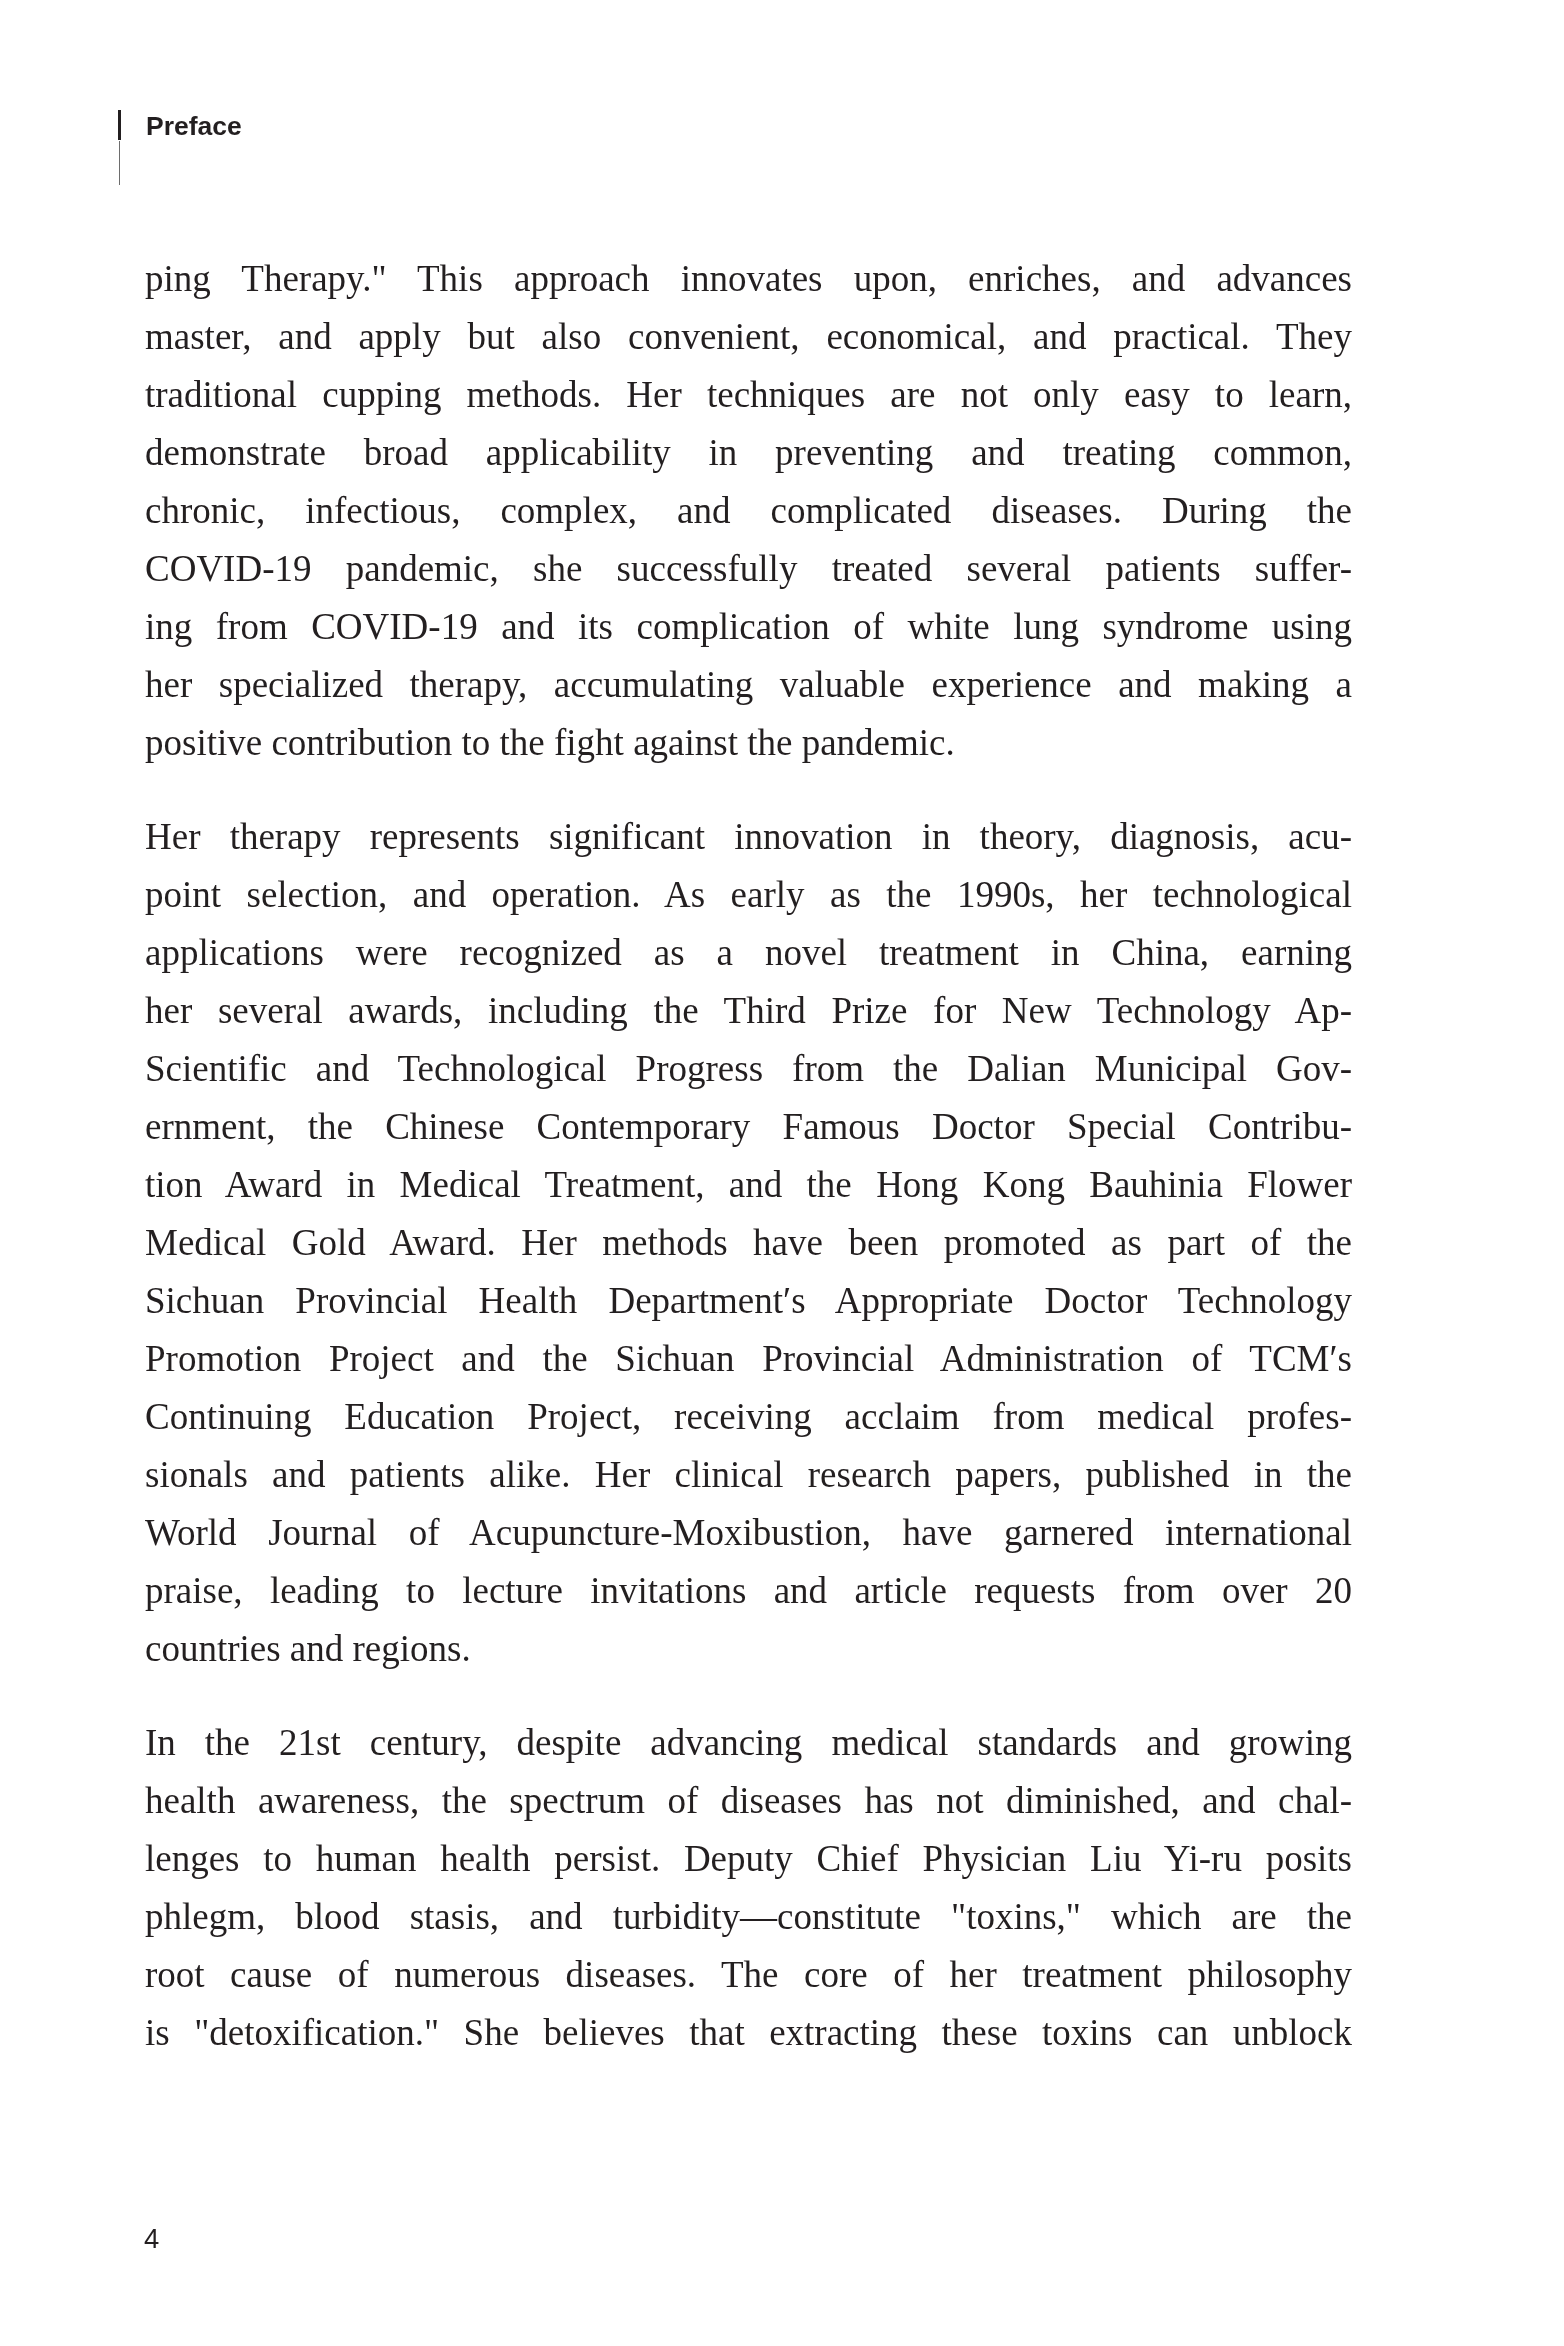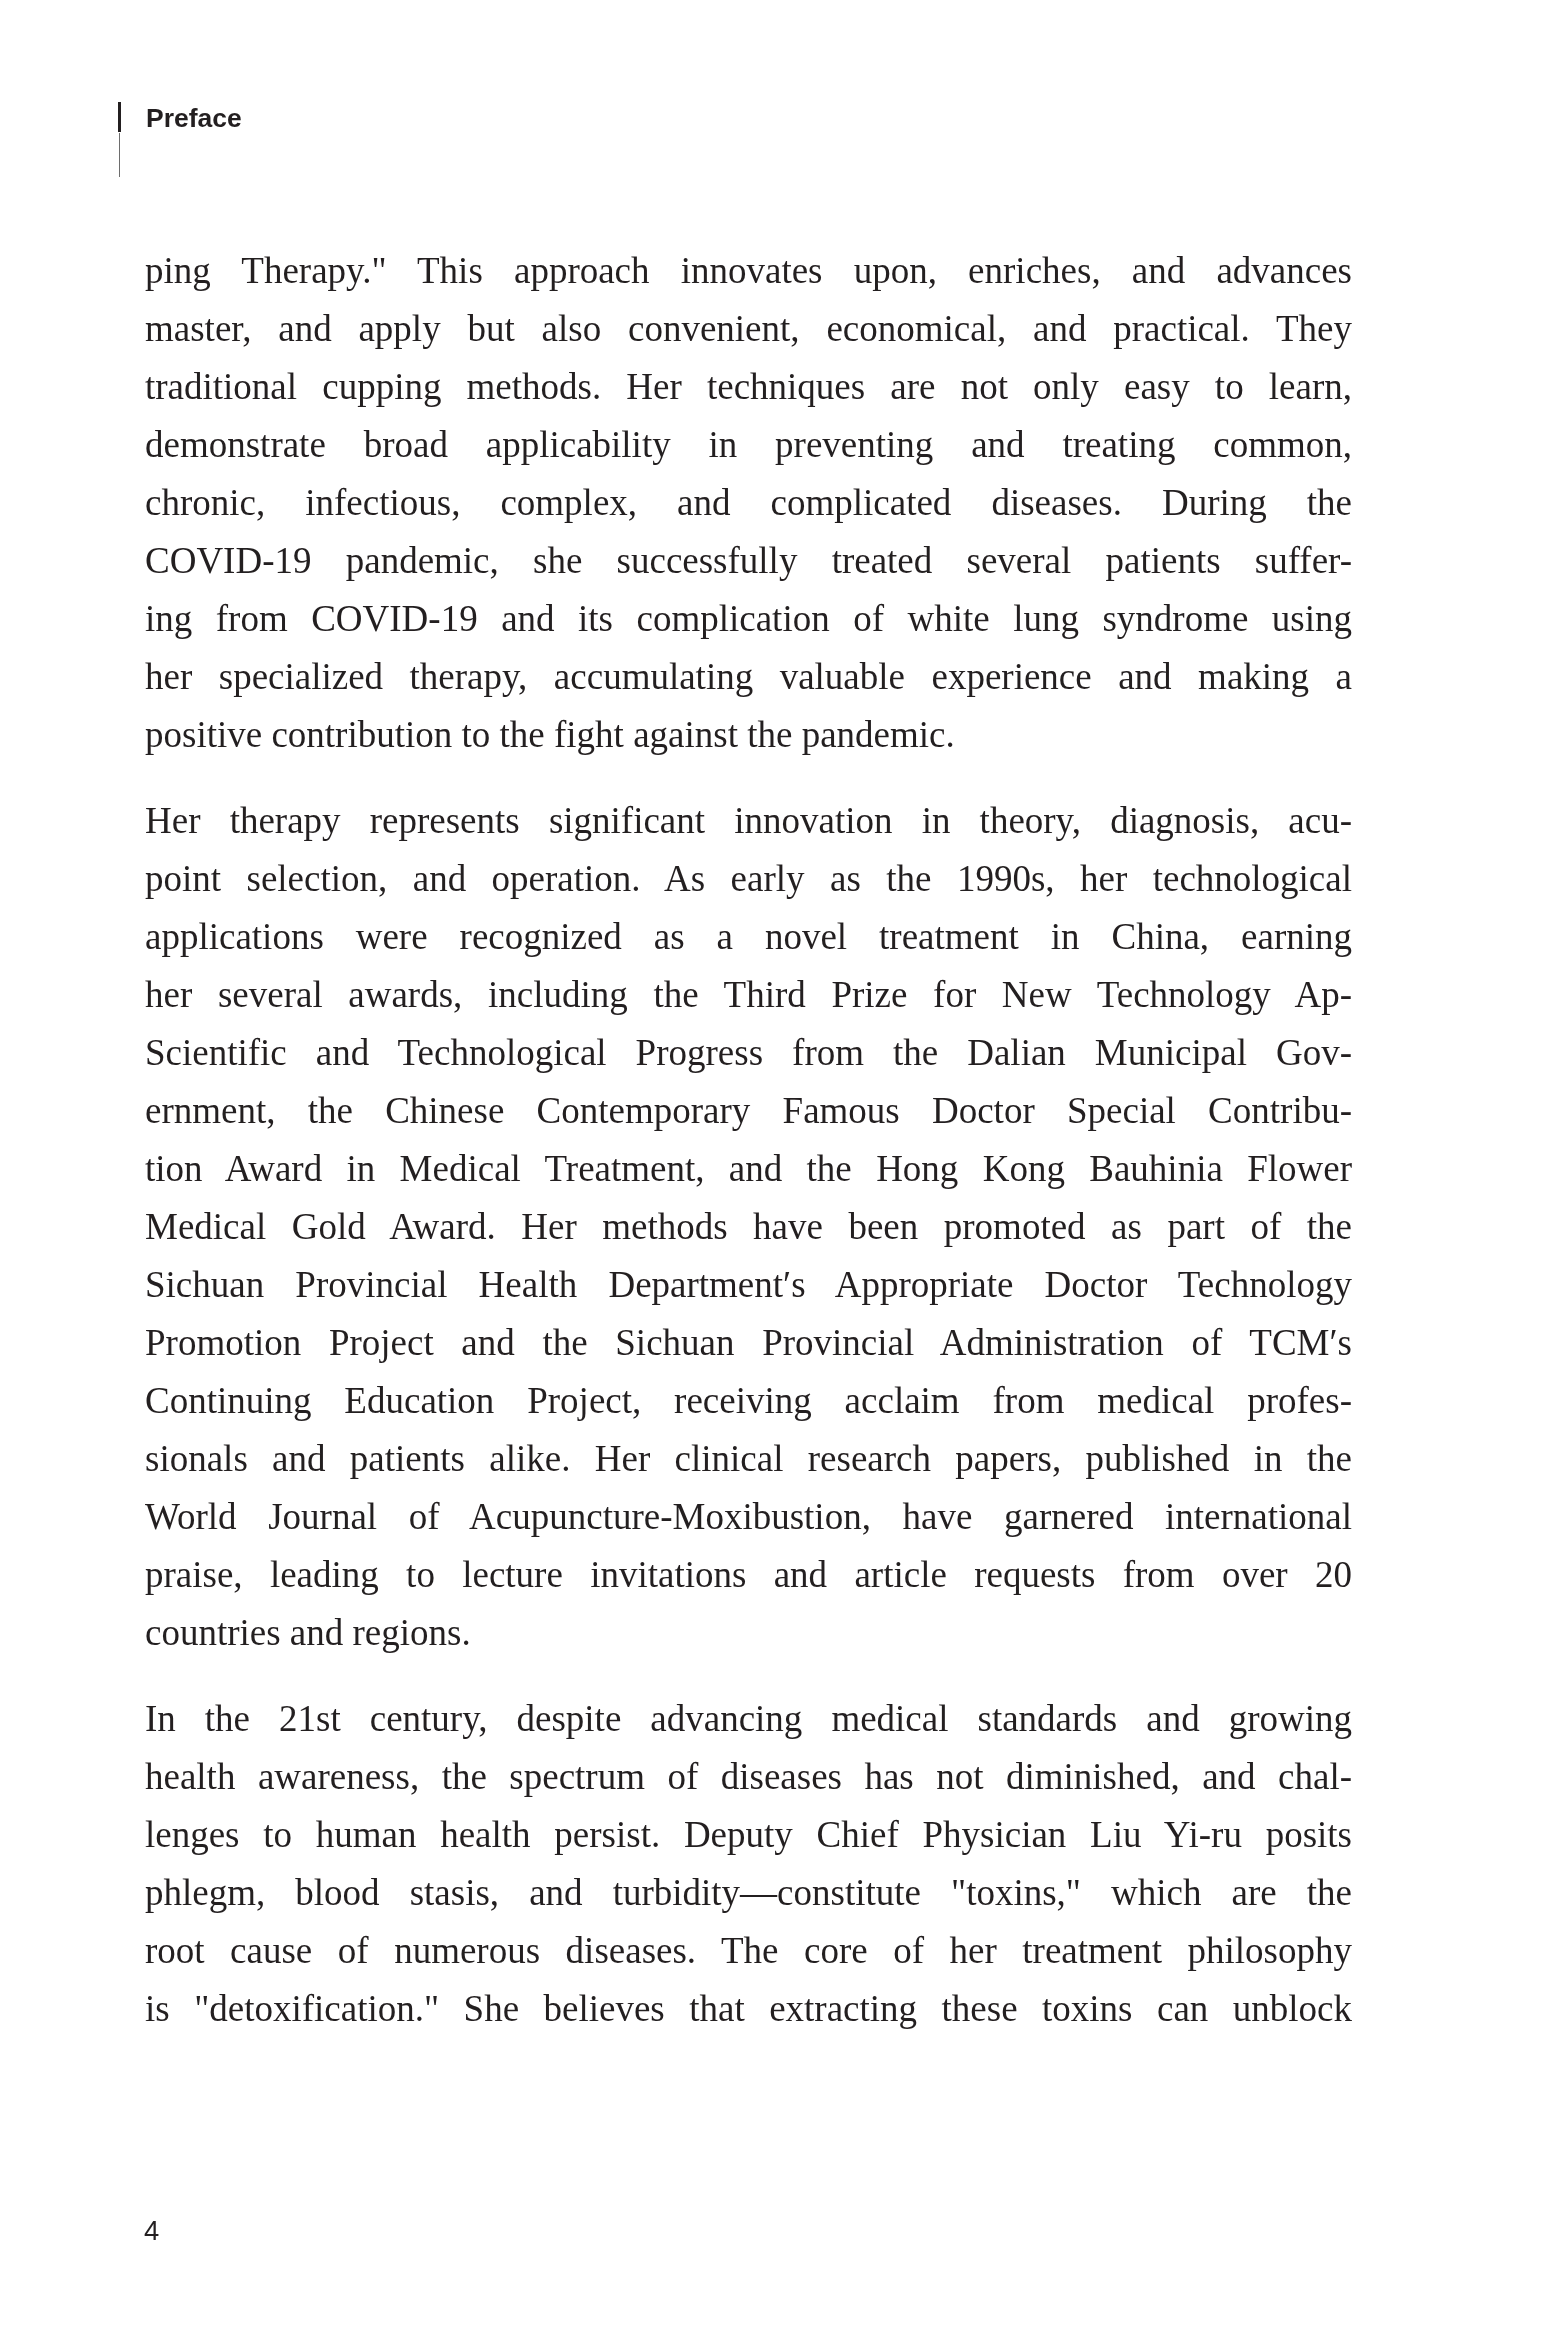--- a/index.html
+++ b/index.html
@@ -1,36 +1,36 @@
 <!DOCTYPE html>
 <html style="font-size:15px"><head>
   <meta charset="utf-8">
   <style>
     html, body { margin: 0; padding: 0; background: #ffffff; }
     body { width: 1564px; height: 2347px; position: relative; overflow: hidden; }
-    .page { position: absolute; left: 0; top: 4px; width: 1564px; height: 2296px; background: #ffffff; }
+    .page { position: absolute; left: 0; top: 12px; width: 1564px; height: 2296px; background: #ffffff; }
 
     .header-bar-thick {
       position: absolute; left: 118px; top: 98px; width: 2.8px; height: 30px; background: #231f20;
     }
     .header-bar-thin {
       position: absolute; left: 119px; top: 129px; width: 0.9px; height: 44px; background: #6d6d6d;
     }
     .running-head {
       position: absolute; left: 146px; top: 98px;
       font-family: "Liberation Sans", sans-serif; font-weight: bold;
       font-size: 26.5px; line-height: 32px; color: #231f20;
     }
 
     .body-text {
       position: absolute; left: 145px; top: 238px; width: 1207px;
       font-family: "Liberation Serif", serif; font-size: 37px; color: #231f20;
     }
     .para { margin: 0; }
-    .para + .para { margin-top: 28px; }
+    .para + .para { margin-top: 36px; }
     .line {
       display: block; height: 58px; line-height: 58px;
       text-align: justify; text-align-last: justify; white-space: nowrap;
       overflow: visible;
     }
     .line.last { text-align-last: left; }
 
     .folio {
       position: absolute; left: 144px; top: 2211px;
       font-family: "Liberation Sans", sans-serif; font-size: 27.4px; line-height: 32px; color: #231f20;

